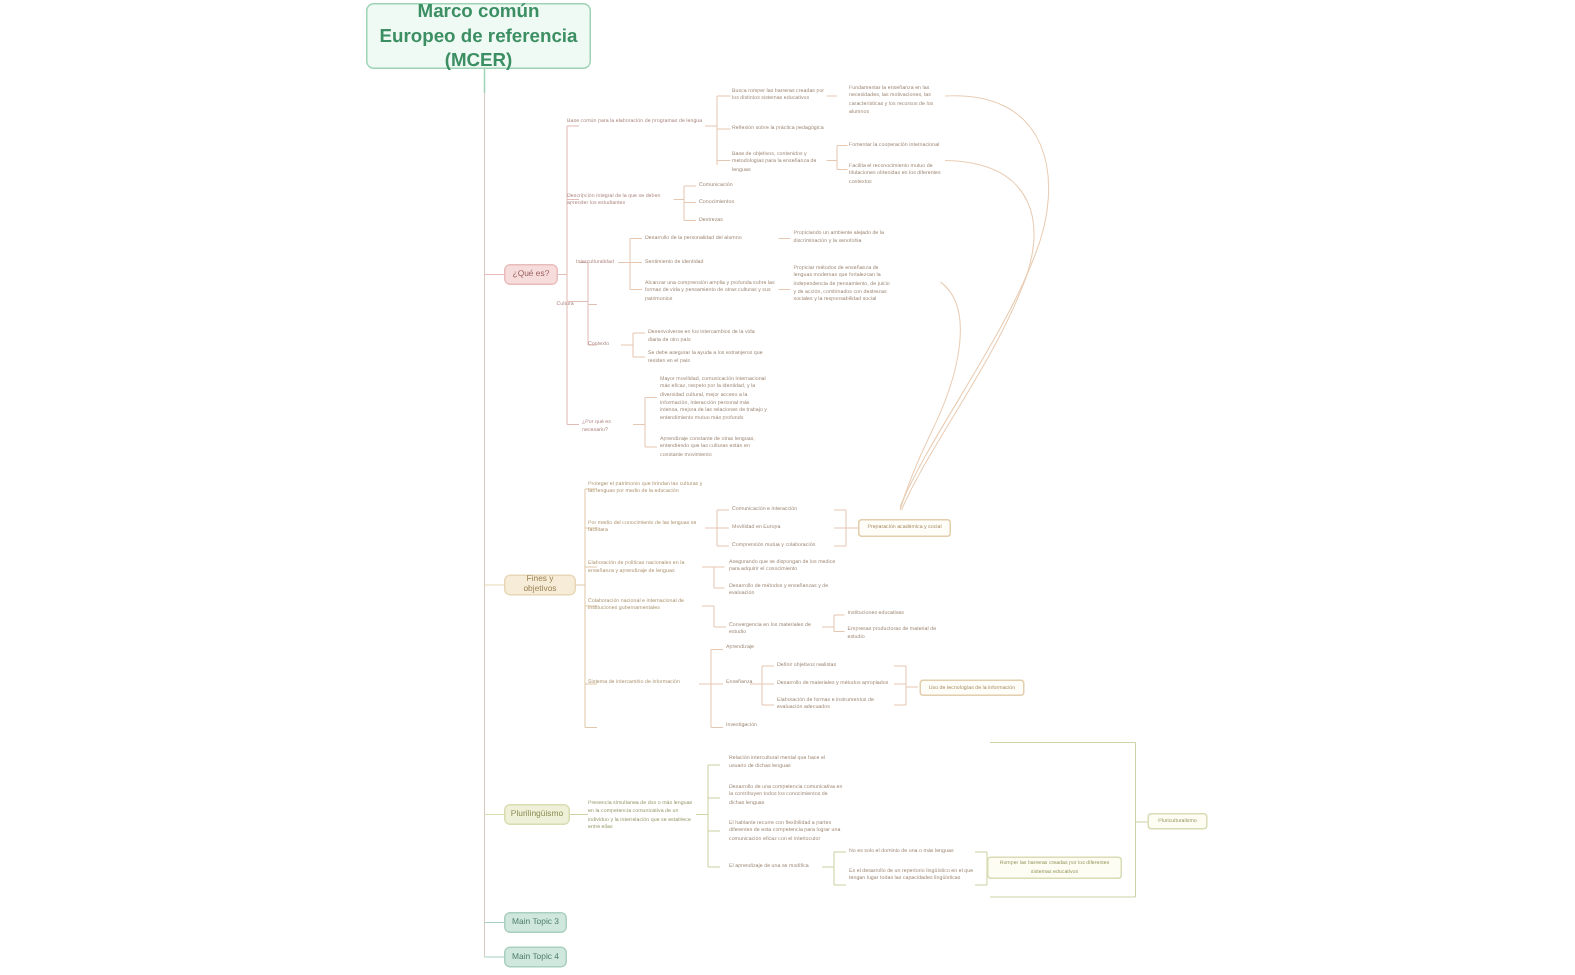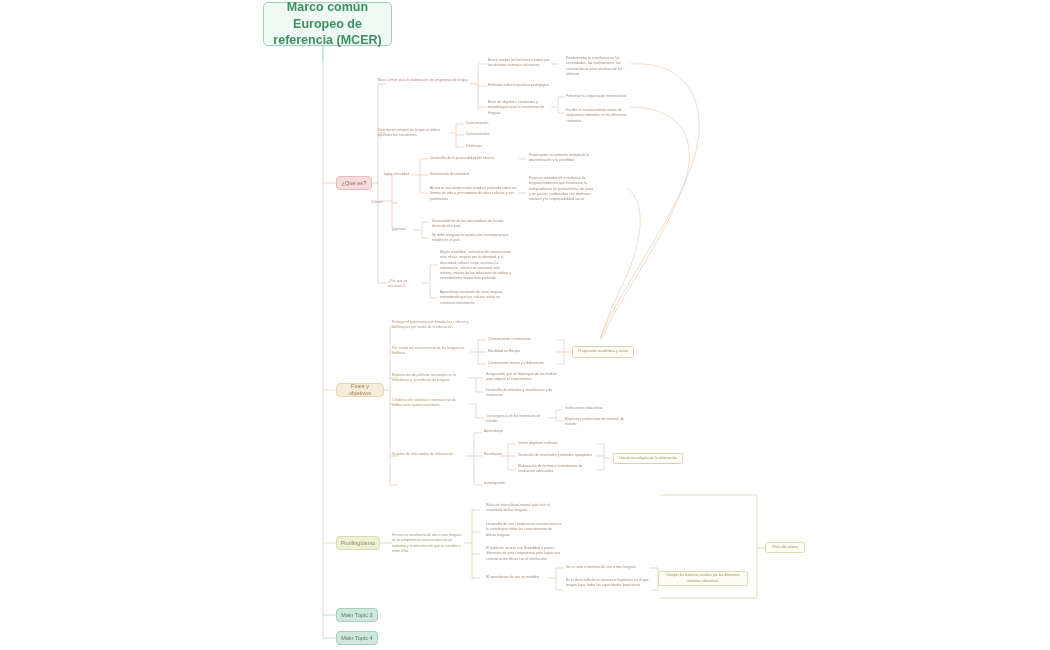--- a/index.html
+++ b/index.html
@@ -195,21 +195,21 @@
       <path d="M658,578 L658,578" stroke="#cfd2a4"></path>
 
       <path d="M750,495 L757,495" stroke="#cfd2a4"></path>
       <path d="M757,495 L757,598" stroke="#cfd2a4"></path>
       <path d="M757,548 L765,548" stroke="#cfd2a4"></path>
       <path d="M660,598 L757,598" stroke="#cfd2a4"></path>
       <path d="M660,495 L750,495" stroke="#cfd2a4"></path>
     </g>
   </svg>
 
-  <div class="node root" style="left:263px;top:2px;width:129px;height:44px;">
+  <div class="node root" style="left:244px;top:2px;width:150px;height:44px;">
     <span>Marco común Europeo de referencia (MCER)</span>
   </div>
 
   <div class="node main pink" style="left:336px;top:176px;width:36px;height:14px;">
     <span>¿Qué es?</span>
   </div>
 
   <div class="node main tan" style="left:336px;top:383px;width:48px;height:14px;">
     <span>Fines y objetivos</span>
   </div>

